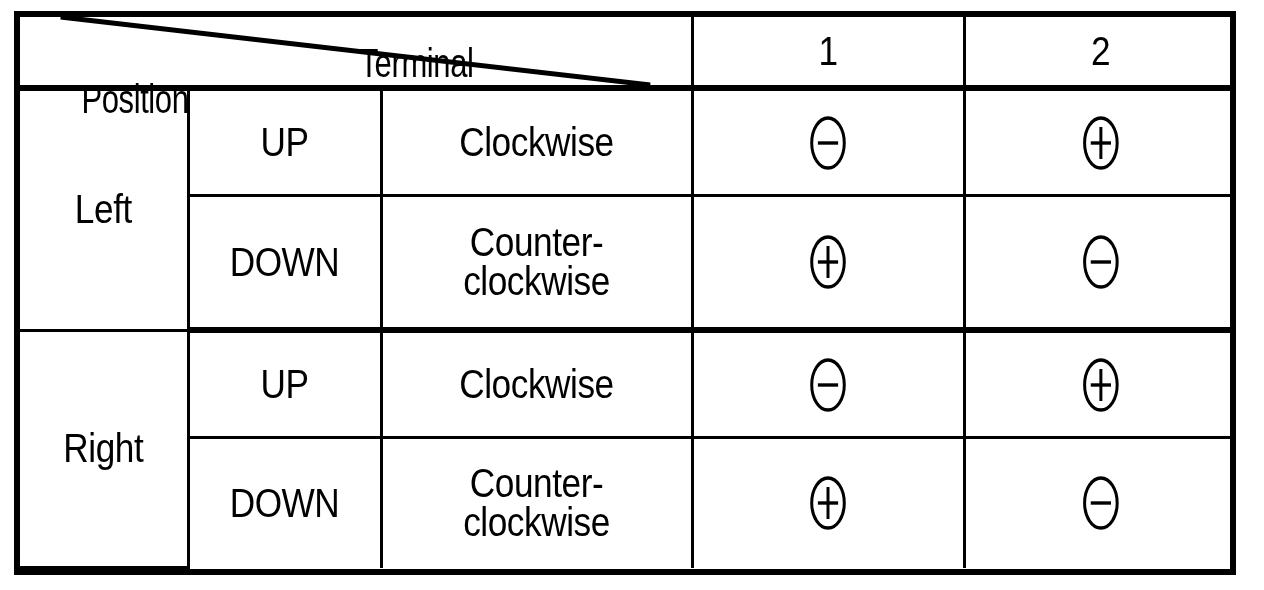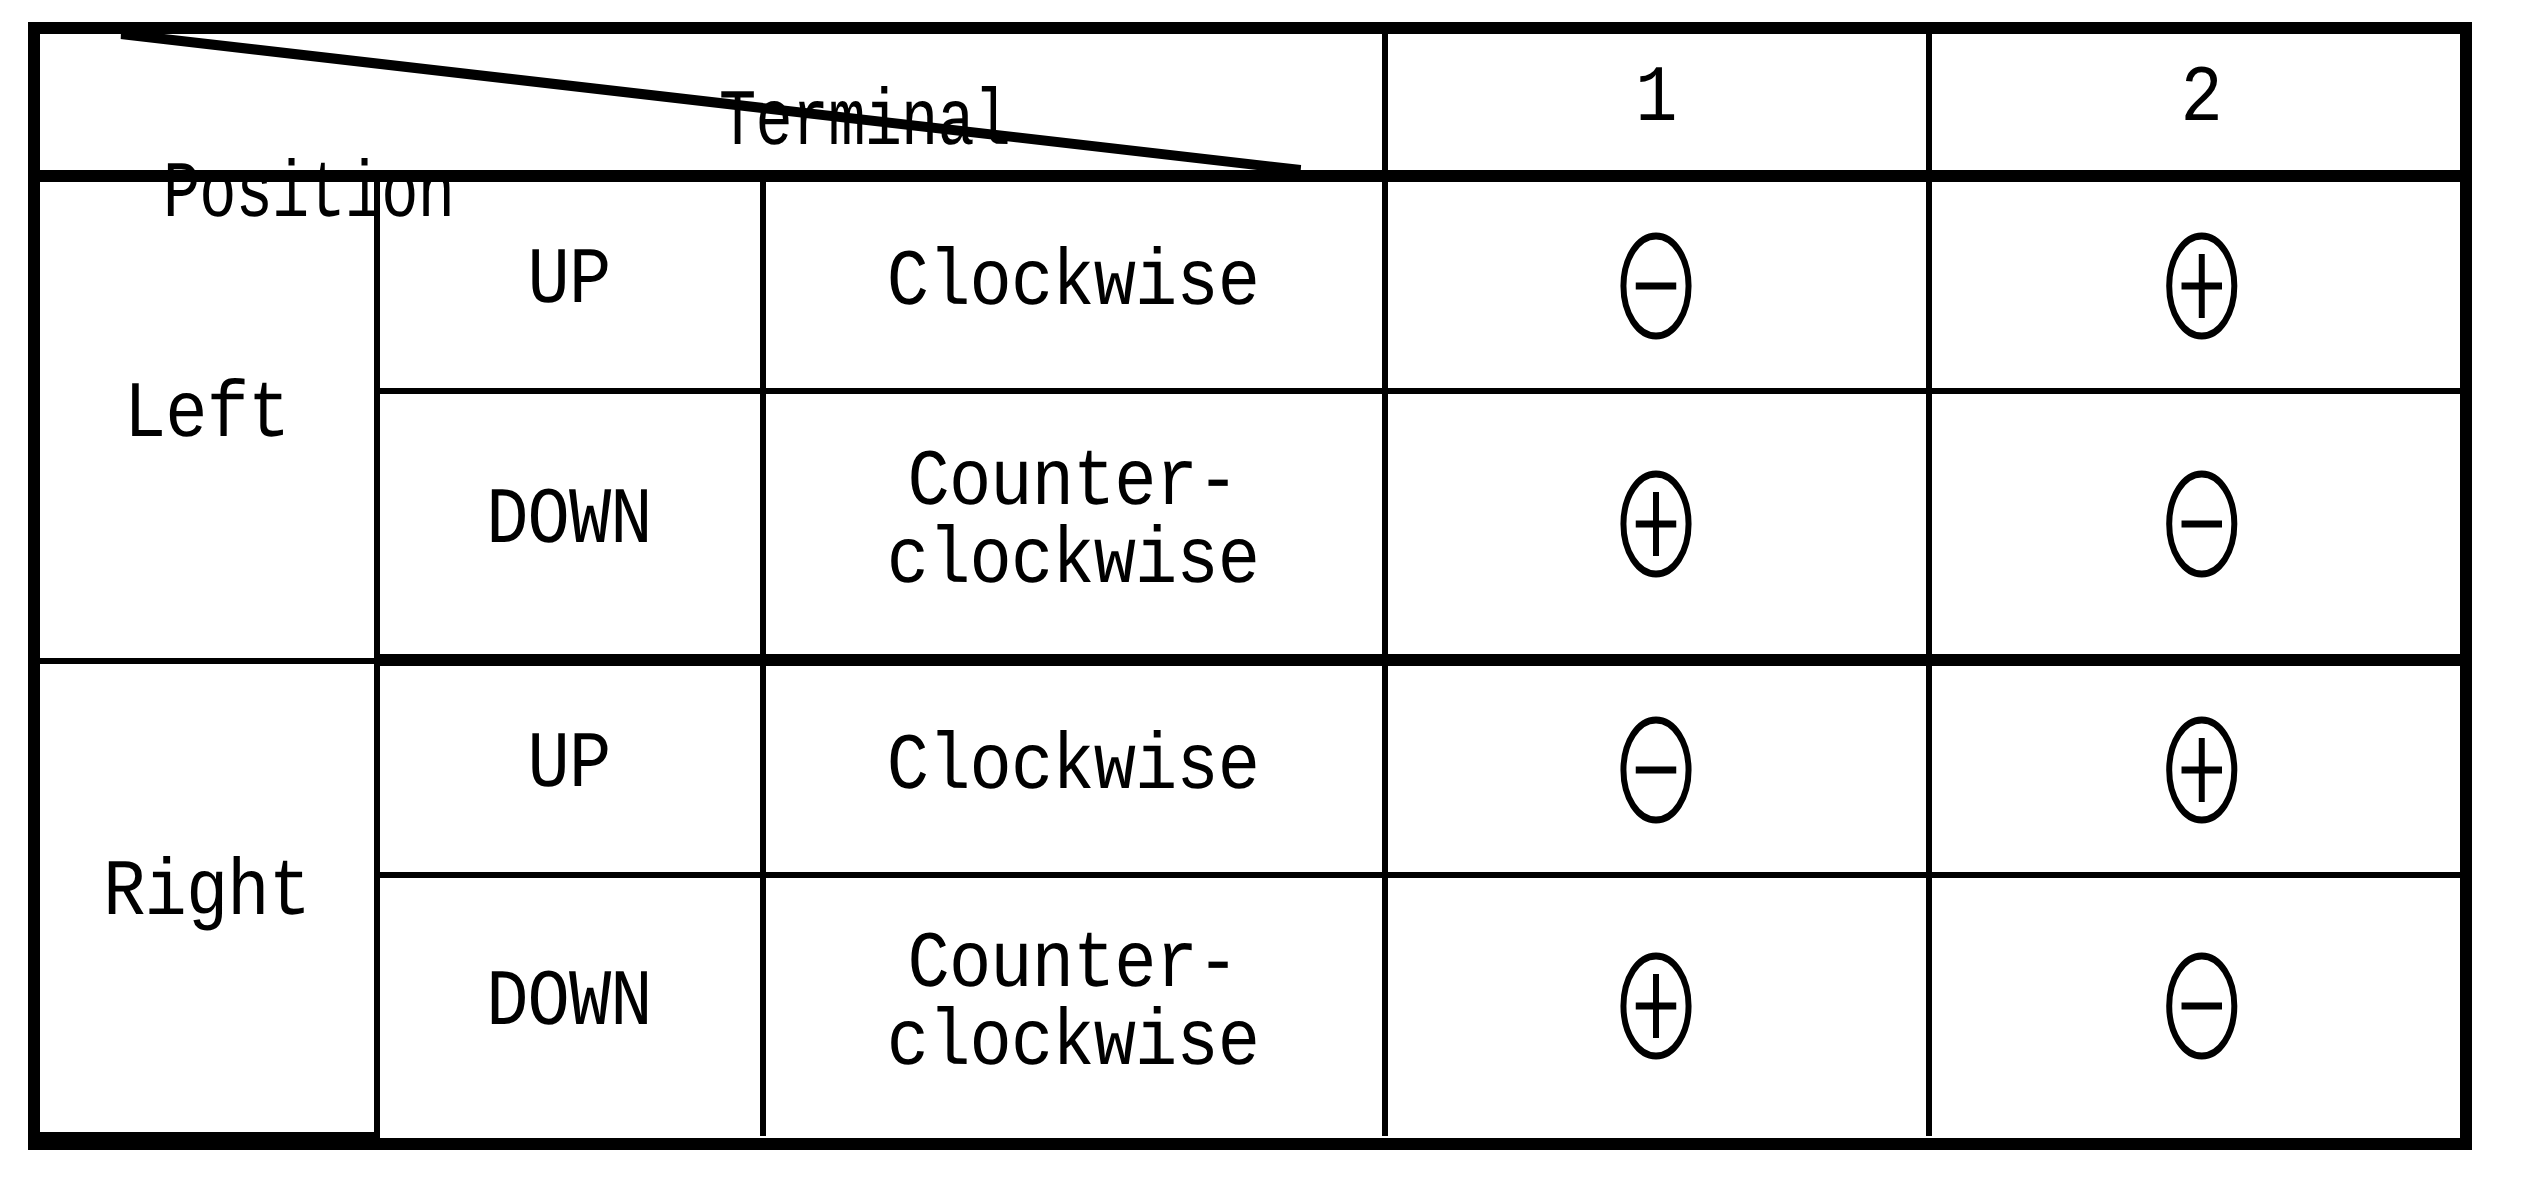--- a/index.html
+++ b/index.html
@@ -31,21 +31,20 @@
     box-sizing: border-box;
     border: 6px solid #000;
     background: #fff;
   }
 
   table.matrix {
     width: 100%;
     height: 100%;
     border-collapse: collapse;
     table-layout: fixed;
-    font-family: Liberation Mono, monospace;
   }
 
   table.matrix td {
     border: 3px solid #000;
     padding: 0;
     text-align: center;
     vertical-align: middle;
     font-size: 40px;
     line-height: 1.02;
     letter-spacing: -0.5px;

